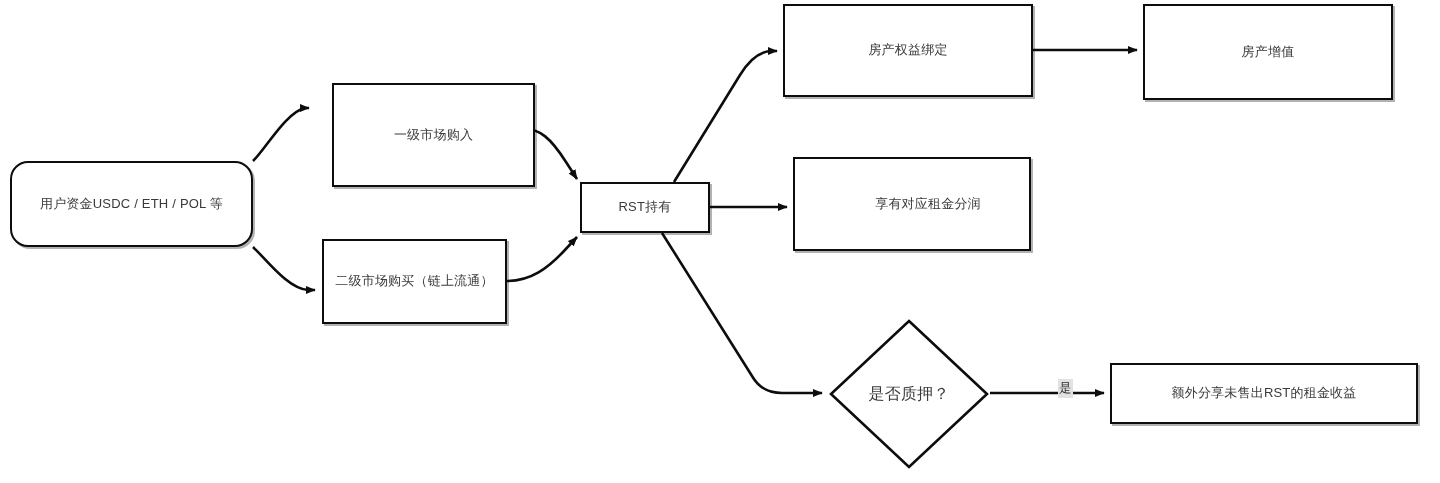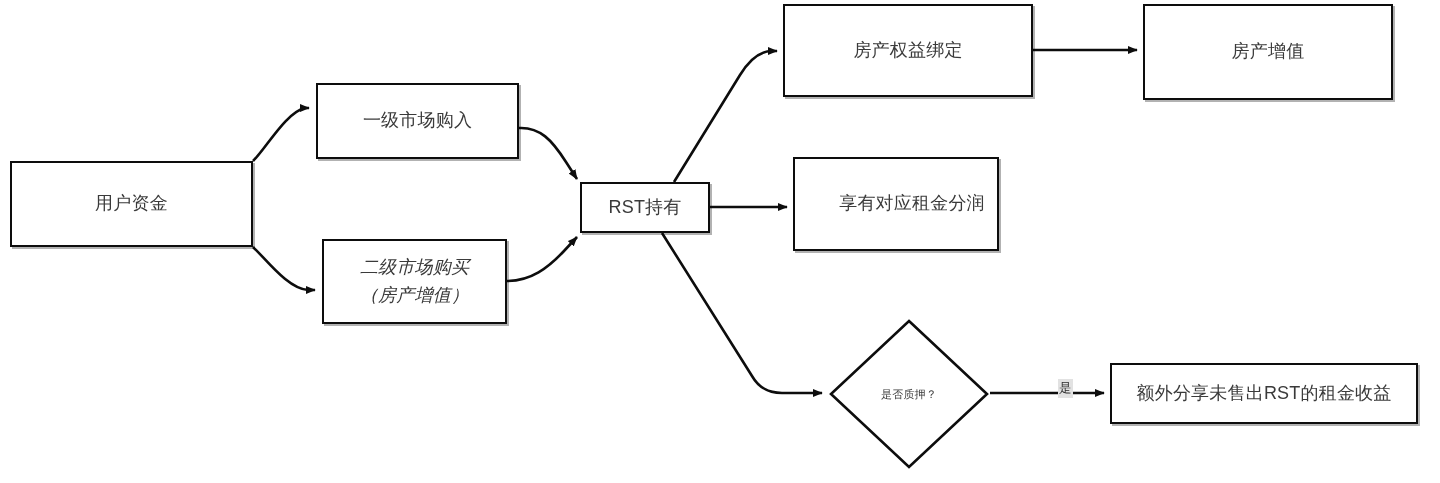--- a/index.html
+++ b/index.html
@@ -17,25 +17,25 @@
     background: #ffffff;
     overflow: hidden;
   }
   .node {
     position: absolute;
     box-sizing: border-box;
     border: 2px solid #0d0d0d;
     background: #ffffff;
     color: #3a3a3a;
     display: flex;
-    flex-direction: column;
+    flex-direction: row;
     align-items: center;
     justify-content: center;
     text-align: center;
-    font-size: 18px;
+    font-size: 13px;
     line-height: 1.55;
     letter-spacing: 0.2px;
     box-shadow: 2px 2px 0 rgba(0,0,0,0.30);
     z-index: 3;
   }
   .node .line {
     display: block;
     white-space: nowrap;
   }
   .diamond-wrap {
@@ -45,21 +45,21 @@
   .diamond-label {
     position: absolute;
     left: 0;
     top: 0;
     width: 100%;
     height: 100%;
     display: flex;
     align-items: center;
     justify-content: center;
     color: #3a3a3a;
-    font-size: 11px;
+    font-size: 16px;
     letter-spacing: 0.2px;
     pointer-events: none;
   }
   .edge-label {
     position: absolute;
     background: #e2e2e2;
     color: #2b2b2b;
     font-size: 12.5px;
     line-height: 1.25;
     padding: 2px 1px 1px 1px;
@@ -98,46 +98,47 @@
 
     <path d="M 1033,50 L 1137,50" fill="none" stroke="#0d0d0d" stroke-width="2.6" marker-end="url(#arrow)"></path>
 
     <path d="M 710,207 L 787,207" fill="none" stroke="#0d0d0d" stroke-width="2.6" marker-end="url(#arrow)"></path>
 
     <path d="M 662,233 L 752,376 C 759,388 768,393 782,393 L 822,393" fill="none" stroke="#0d0d0d" stroke-width="2.6" marker-end="url(#arrow)"></path>
 
     <path d="M 990,393 L 1104,393" fill="none" stroke="#0d0d0d" stroke-width="2.6" marker-end="url(#arrow)"></path>
   </svg>
 
-  <div class="node" style="left:10px; top:161px; width:243px; height:86px;">
+  <div class="node" style="left:10px; top:161px; width:243px; height:86px;border-radius:18px;">
     <span class="line">用户资金</span>
+    <span class="line">USDC / ETH / POL 等</span>
   </div>
 
-  <div class="node" style="left:316px; top:83px; width:203px; height:76px;">
+  <div class="node" style="left:332px; top:83px; width:203px; height:104px;">
     <span class="line">一级市场购入</span>
   </div>
 
-  <div class="node" style="left:322px; top:239px; width:185px; height:85px;font-style:italic;">
+  <div class="node" style="left:322px; top:239px; width:185px; height:85px;">
     <span class="line">二级市场购买</span>
-    <span class="line">（房产增值）</span>
+    <span class="line">（链上流通）</span>
   </div>
 
   <div class="node" style="left:580px; top:182px; width:130px; height:51px;">
     <span class="line">RST持有</span>
   </div>
 
   <div class="node" style="left:783px; top:4px; width:250px; height:93px;">
     <span class="line">房产权益绑定</span>
   </div>
 
   <div class="node" style="left:1143px; top:4px; width:250px; height:96px;">
     <span class="line">房产增值</span>
   </div>
 
-  <div class="node" style="left:793px; top:157px; width:206px; height:94px;padding-left:32px;">
+  <div class="node" style="left:793px; top:157px; width:238px; height:94px;padding-left:32px;">
     <span class="line">享有对应租金分润</span>
   </div>
 
   <div class="diamond-wrap" style="left:828px; top:318px; width:162px; height:152px;">
     <svg width="162" height="152" viewBox="0 0 162 152" xmlns="http://www.w3.org/2000/svg">
       <polygon points="81,3 159,76 81,149 3,76" fill="#ffffff" stroke="#0d0d0d" stroke-width="2.6"></polygon>
     </svg>
     <div class="diamond-label">是否质押？</div>
   </div>
 

